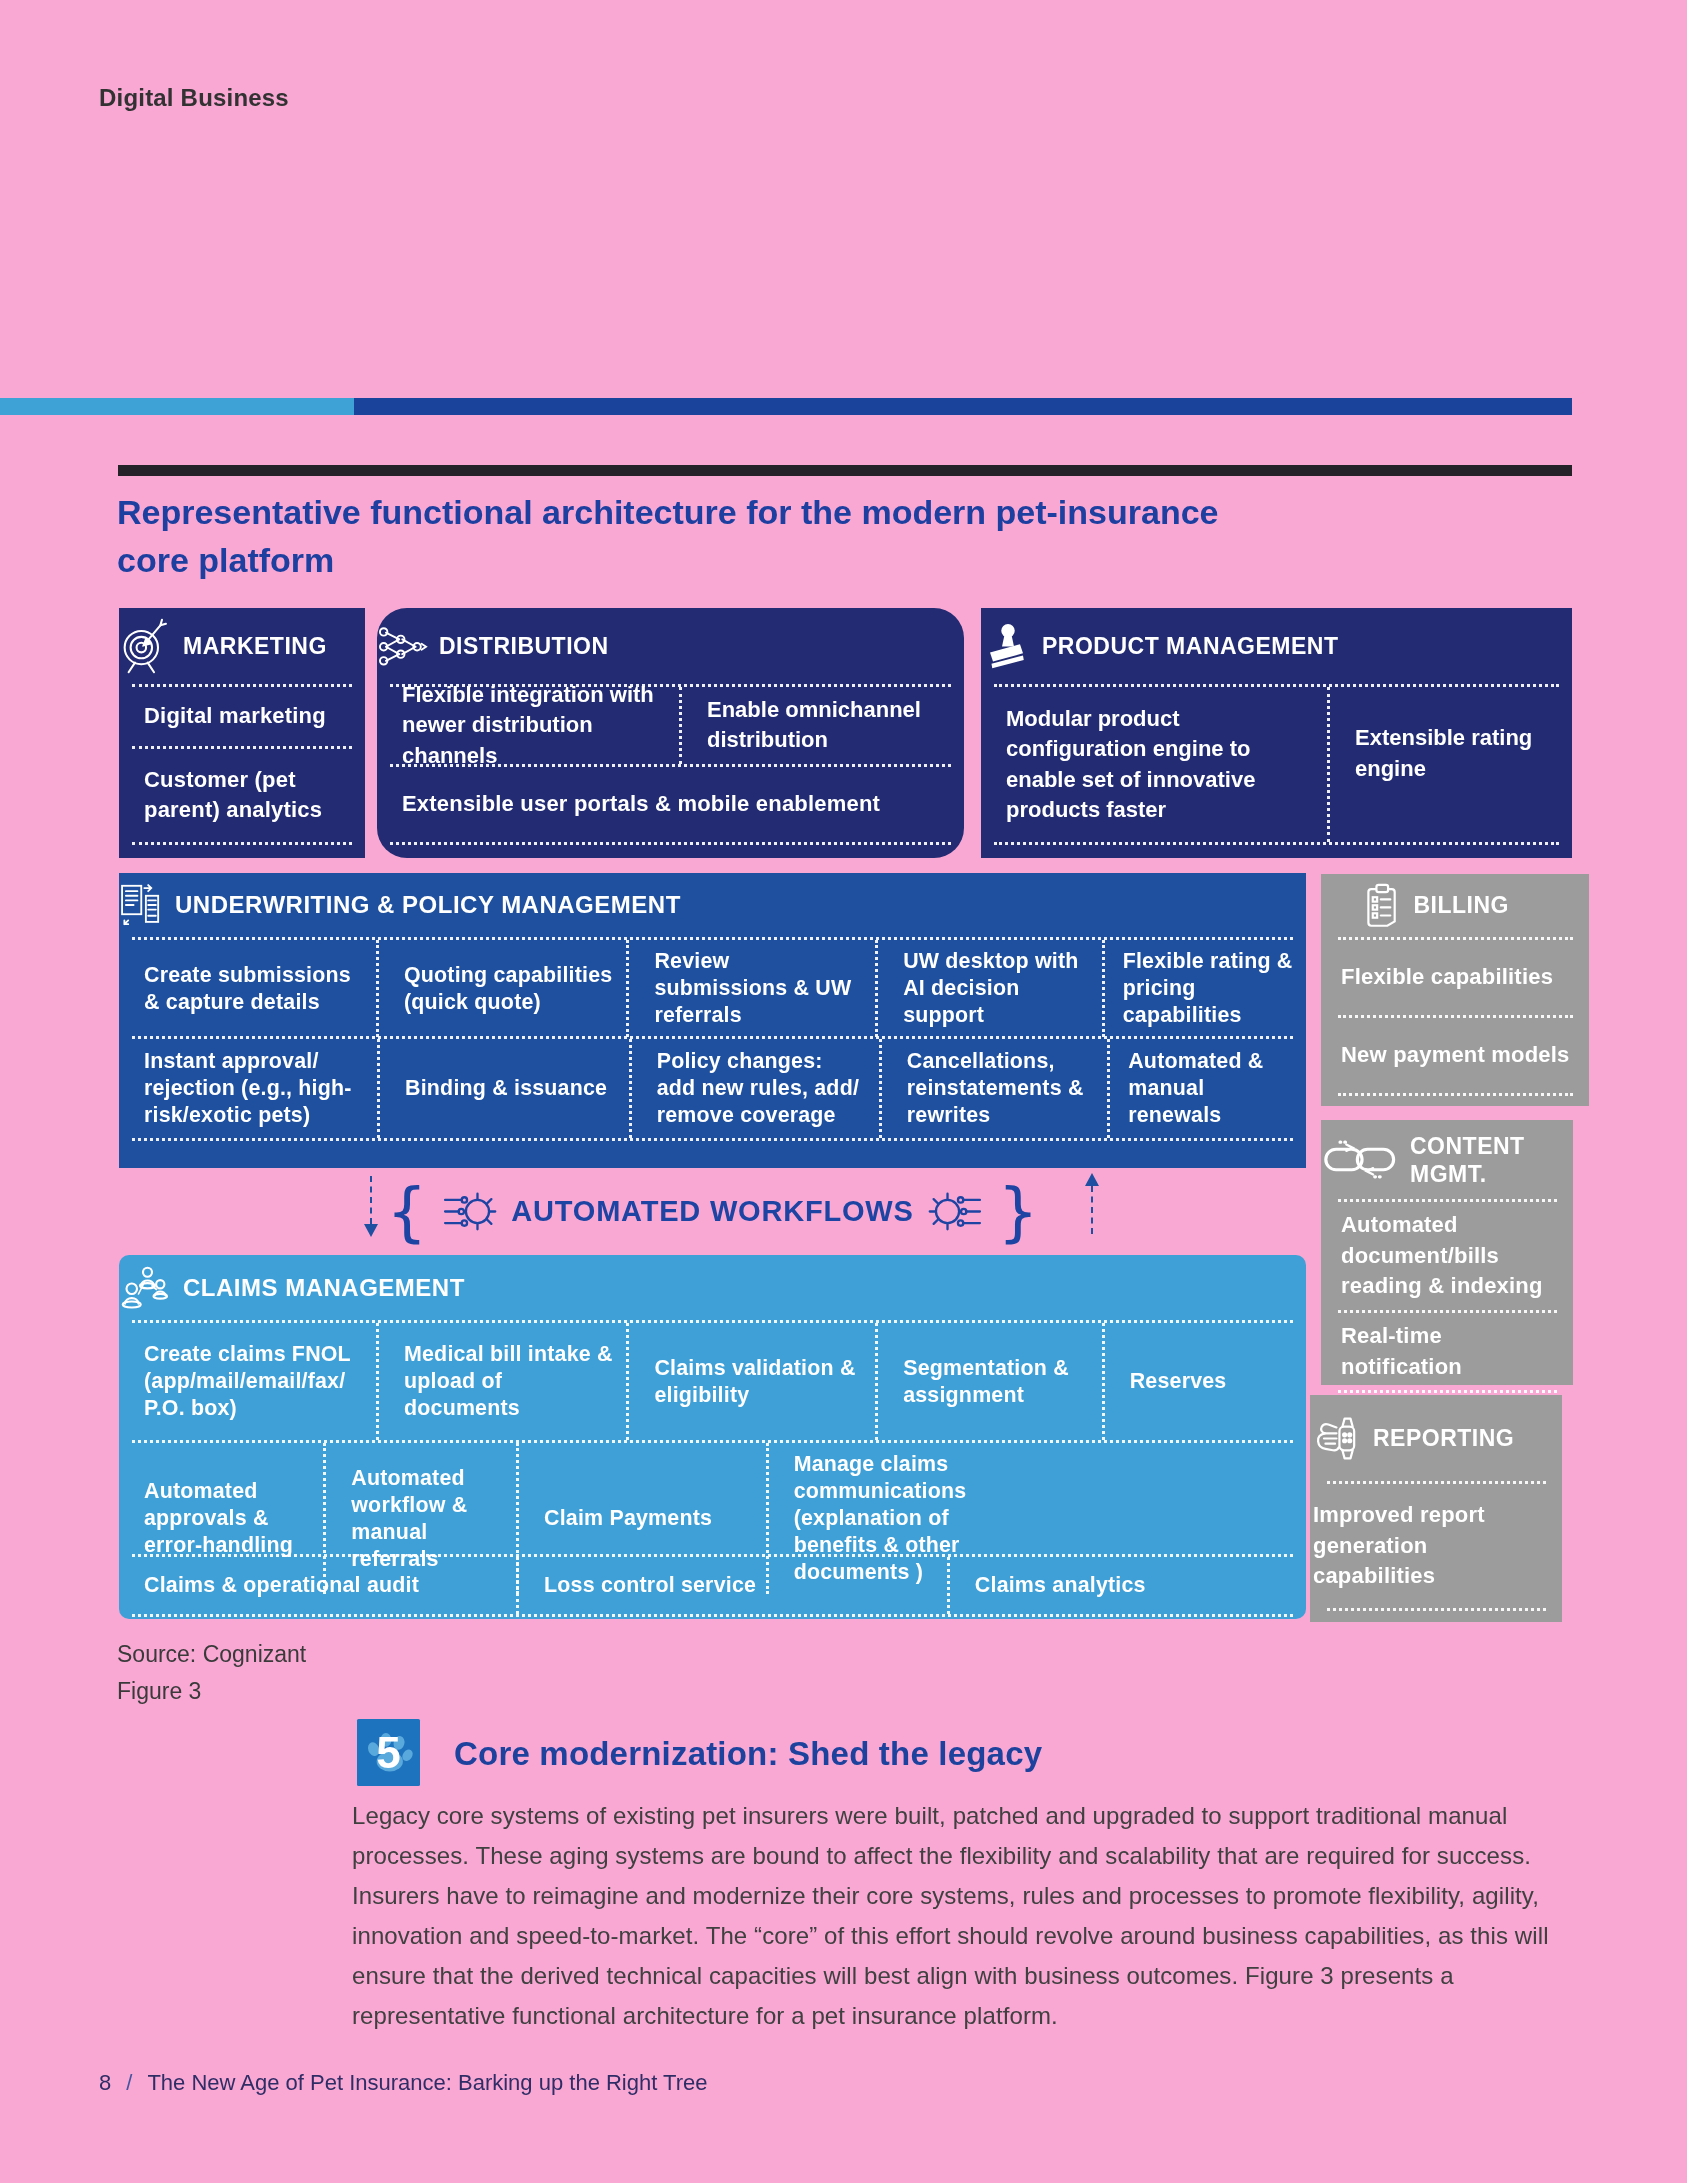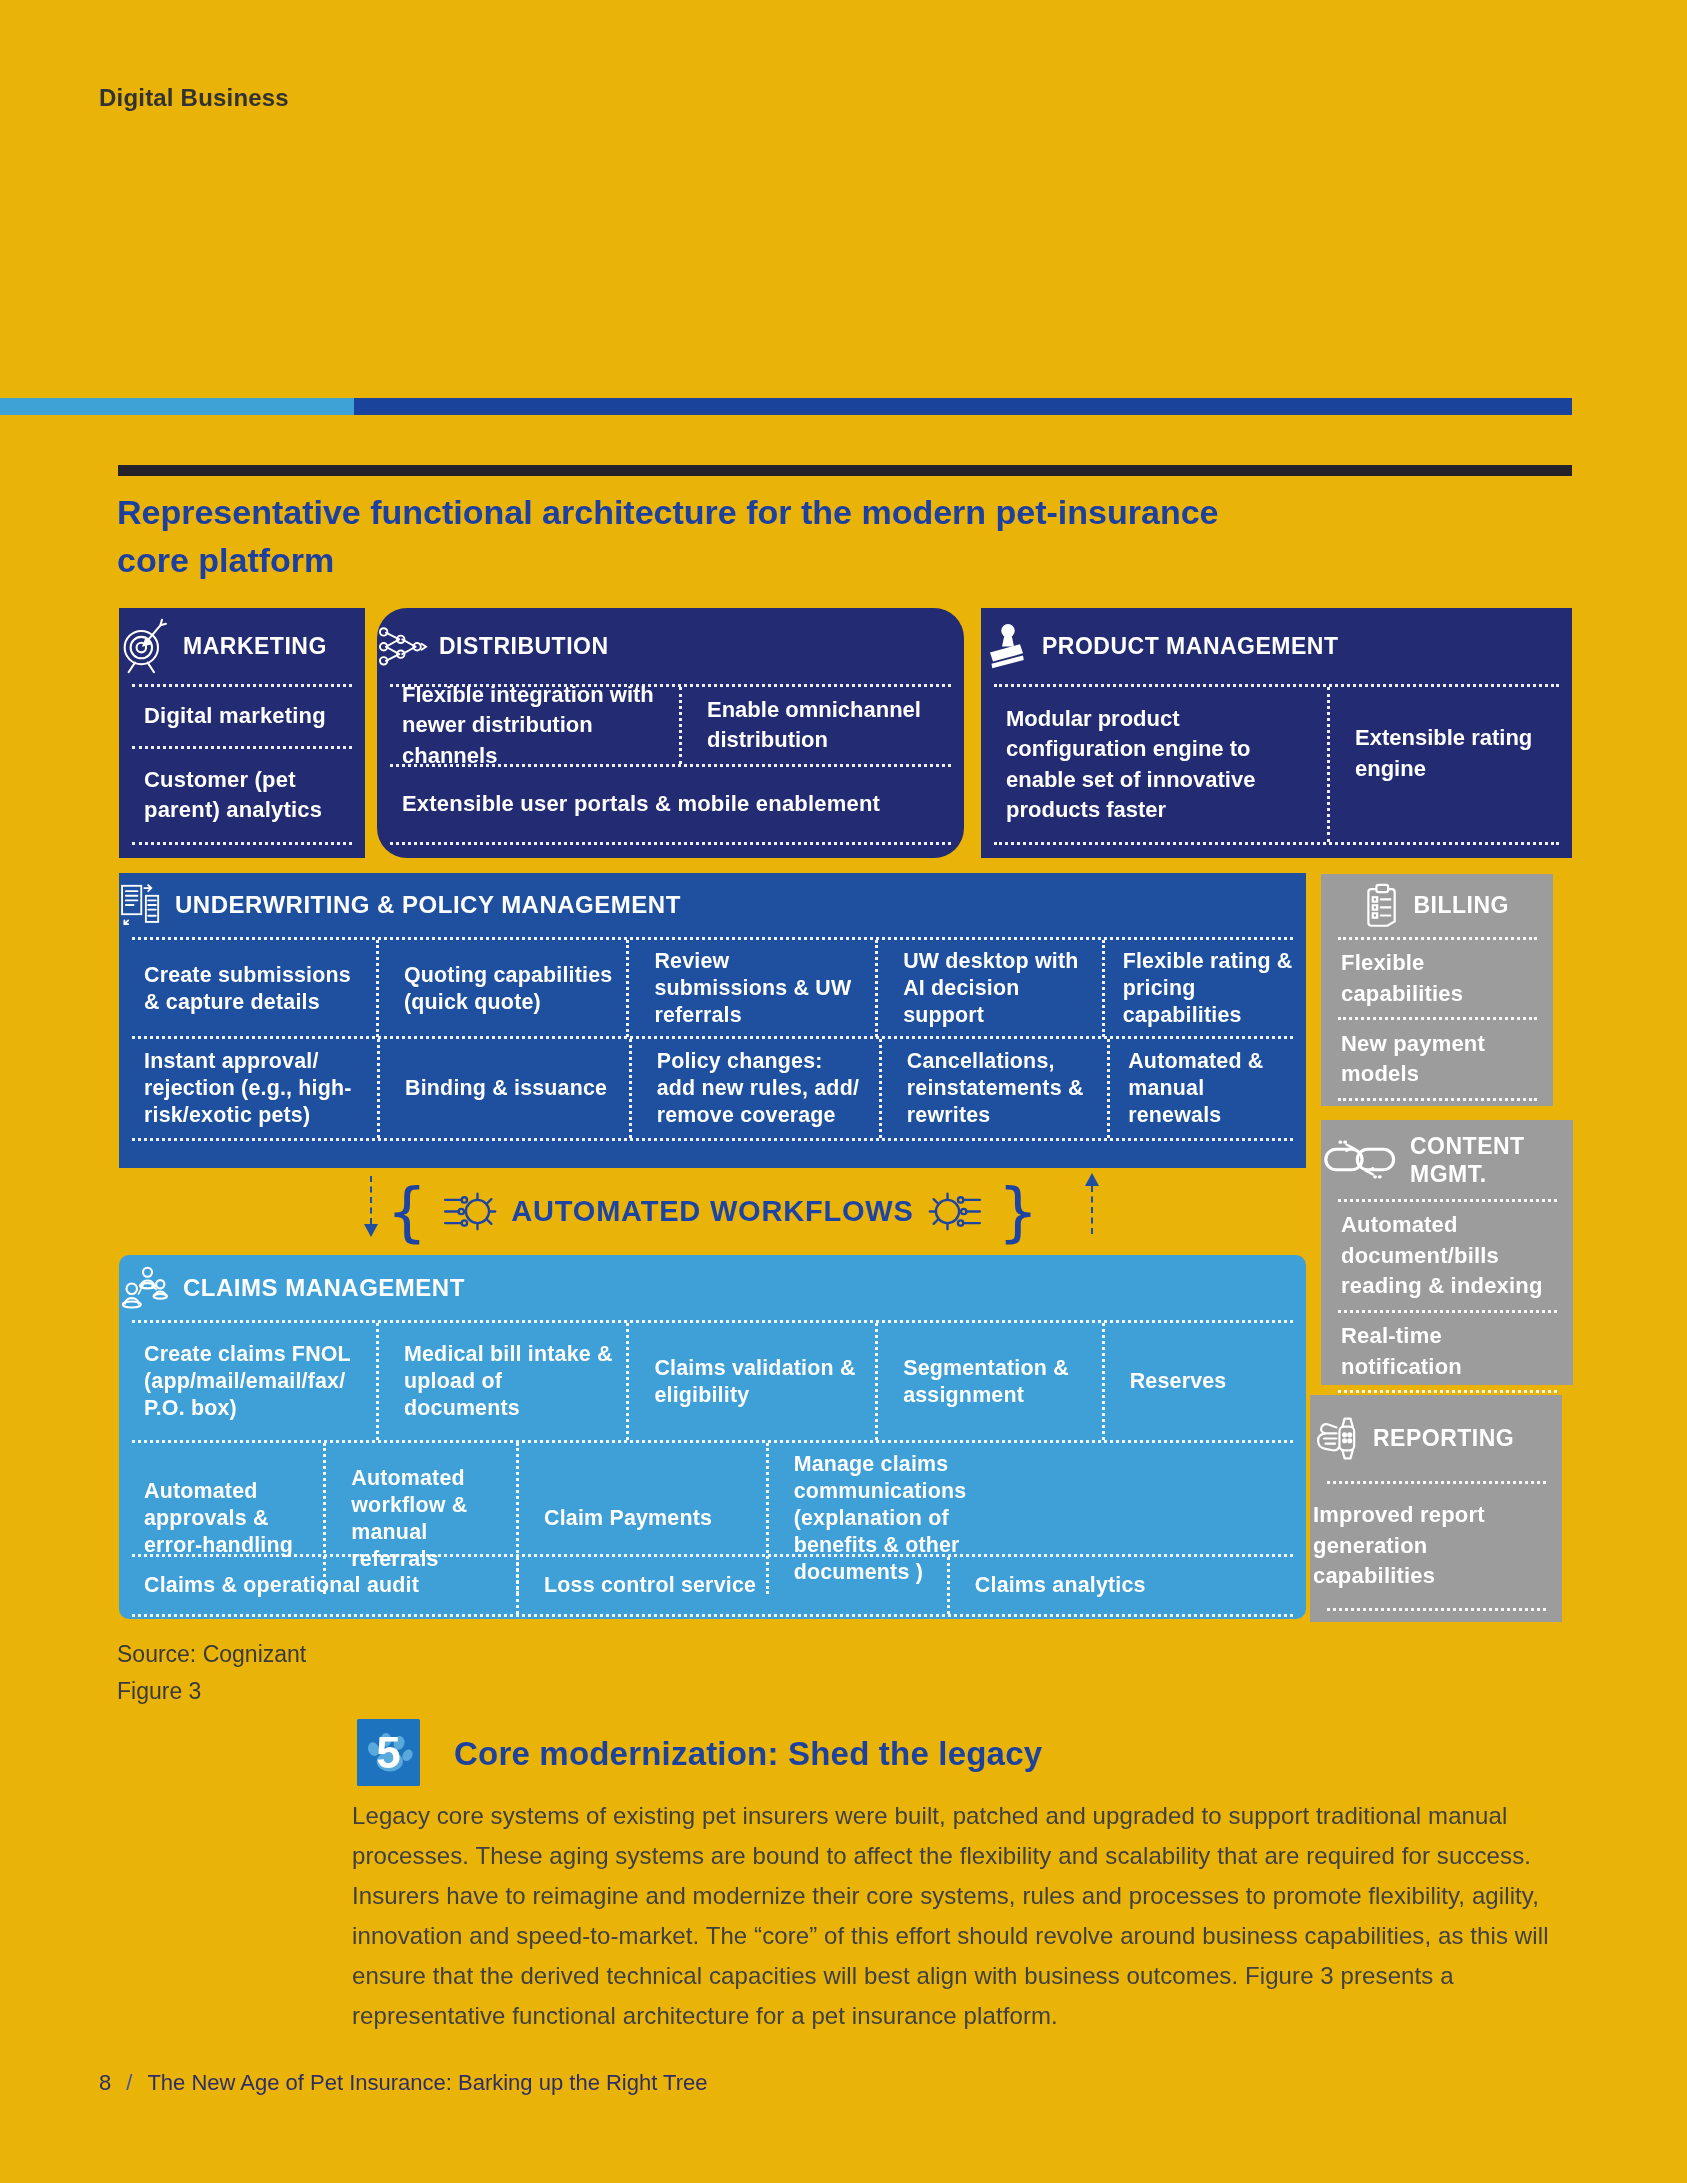--- a/index.html
+++ b/index.html
@@ -1,16 +1,16 @@
 <!DOCTYPE html>
 <html style="font-size:13px"><head>
 <meta charset="utf-8">
 <style>
   html,body{margin:0;padding:0;background:#e8e8e8;}
-  #page{position:relative;width:1687px;height:2183px;background:#eab308;overflow:hidden;
+  #page{position:relative;width:1687px;height:2183px;background:#f9a8d4;overflow:hidden;
         font-family:"Liberation Sans","DejaVu Sans",sans-serif;}
   .abs{position:absolute;}
   
   .eyebrow{left:99px;top:84px;font-size:24px;font-weight:700;color:#323232;letter-spacing:0.2px;}
   .bar-light{left:0;top:398px;width:354px;height:16.5px;background:#3fa2d7;}
   .bar-dark{left:354px;top:398px;width:1218px;height:16.5px;background:#1a449b;}
   .bar-black{left:118px;top:465px;width:1454px;height:10.7px;background:#26222a;}
   .fig-title{left:117px;top:488px;width:1252px;font-size:34px;line-height:48px;font-weight:700;color:#1c3fa0;}
   
   .box{position:absolute;color:#fff;display:flex;flex-direction:column;}
@@ -157,21 +157,21 @@
     <div class="grid-row" style="grid-template-columns:312fr 304fr 302fr 275fr 248fr;height:99px;gap:8px;">
       <div class="cell">Instant approval/ rejection (e.g., high-risk/exotic pets)</div>
       <div class="cell">Binding &amp; issuance</div>
       <div class="cell">Policy changes: add new rules, add/ remove coverage</div>
       <div class="cell">Cancellations, reinstatements &amp; rewrites</div>
       <div class="cell" style="padding-left:18px;padding-right:3.3px;">Automated &amp; manual renewals</div>
     </div>
     <div class="dotline"></div>
   </div>
 
-  <div class="box gray" style="left:1321px;top:874px;width:232px;height:232px;">
+  <div class="box gray" style="left:1321px;top:874px;width:268px;height:232px;">
     <div class="box-header" style="height:63px;justify-content:flex-start;padding-left:43px;gap:11.5px;">
       <svg width="38" height="46" viewBox="0 0 52 62" fill="none" stroke="#fff" stroke-width="3" stroke-linecap="round">
         <path d="M42 52 v-40 a4 4 0 0 0 -4 -4 h-28 a4 4 0 0 0 -4 4 v42 a4 4 0 0 0 4 4 h22 l10 -6 z"></path>
         <rect x="17" y="2" width="16" height="10" rx="3" fill="#9c9c9c"></rect>
         <rect x="12" y="19" width="6" height="6"></rect>
           <path d="M23 22 h13"></path>
         <rect x="12" y="30" width="6" height="6"></rect>
           <path d="M23 33 h13"></path>
         <rect x="12" y="41" width="6" height="6"></rect>
           <path d="M23 44 h13"></path>

